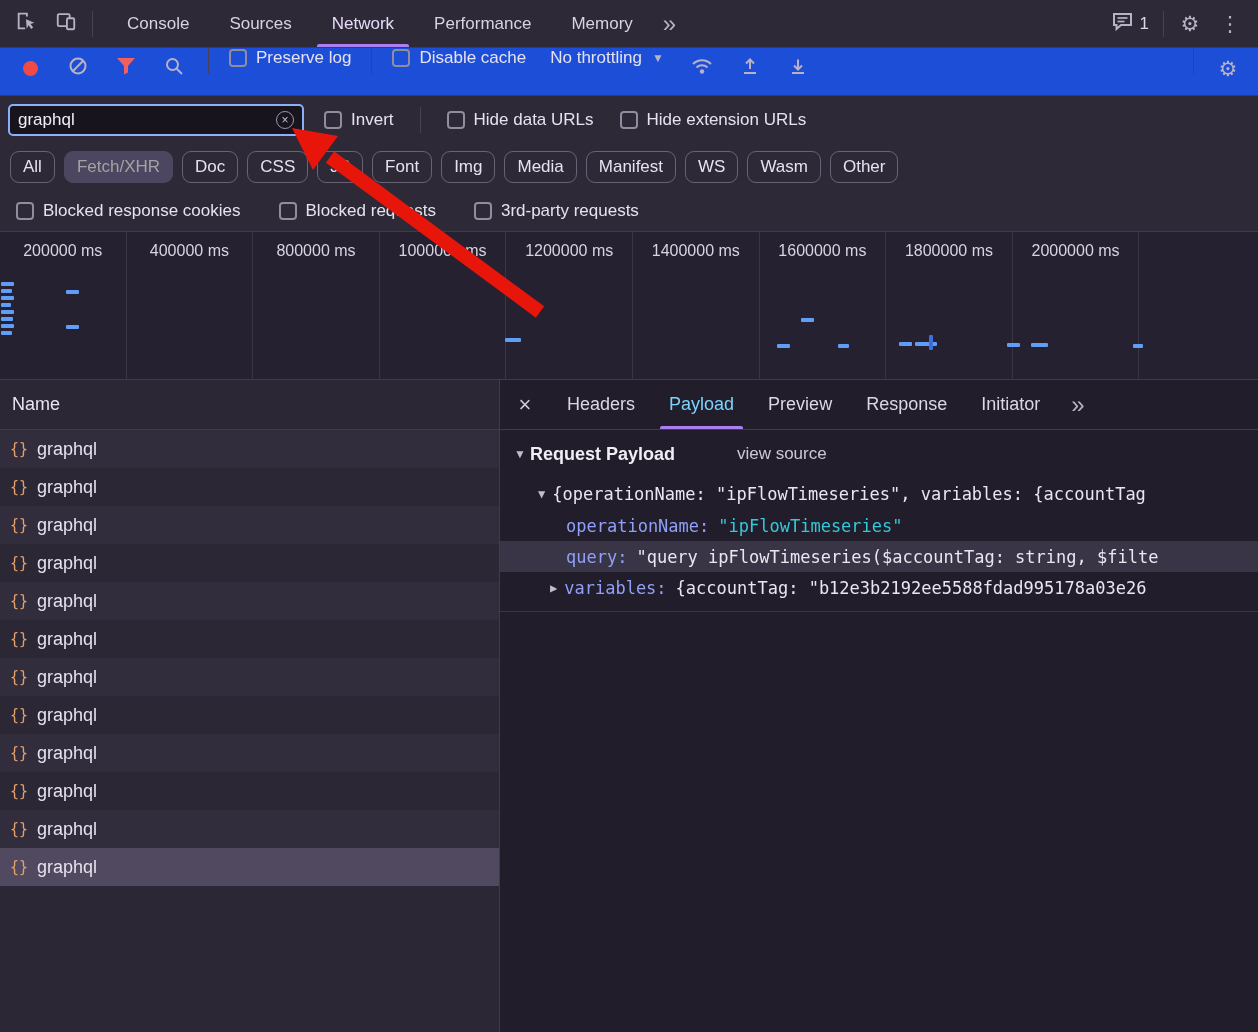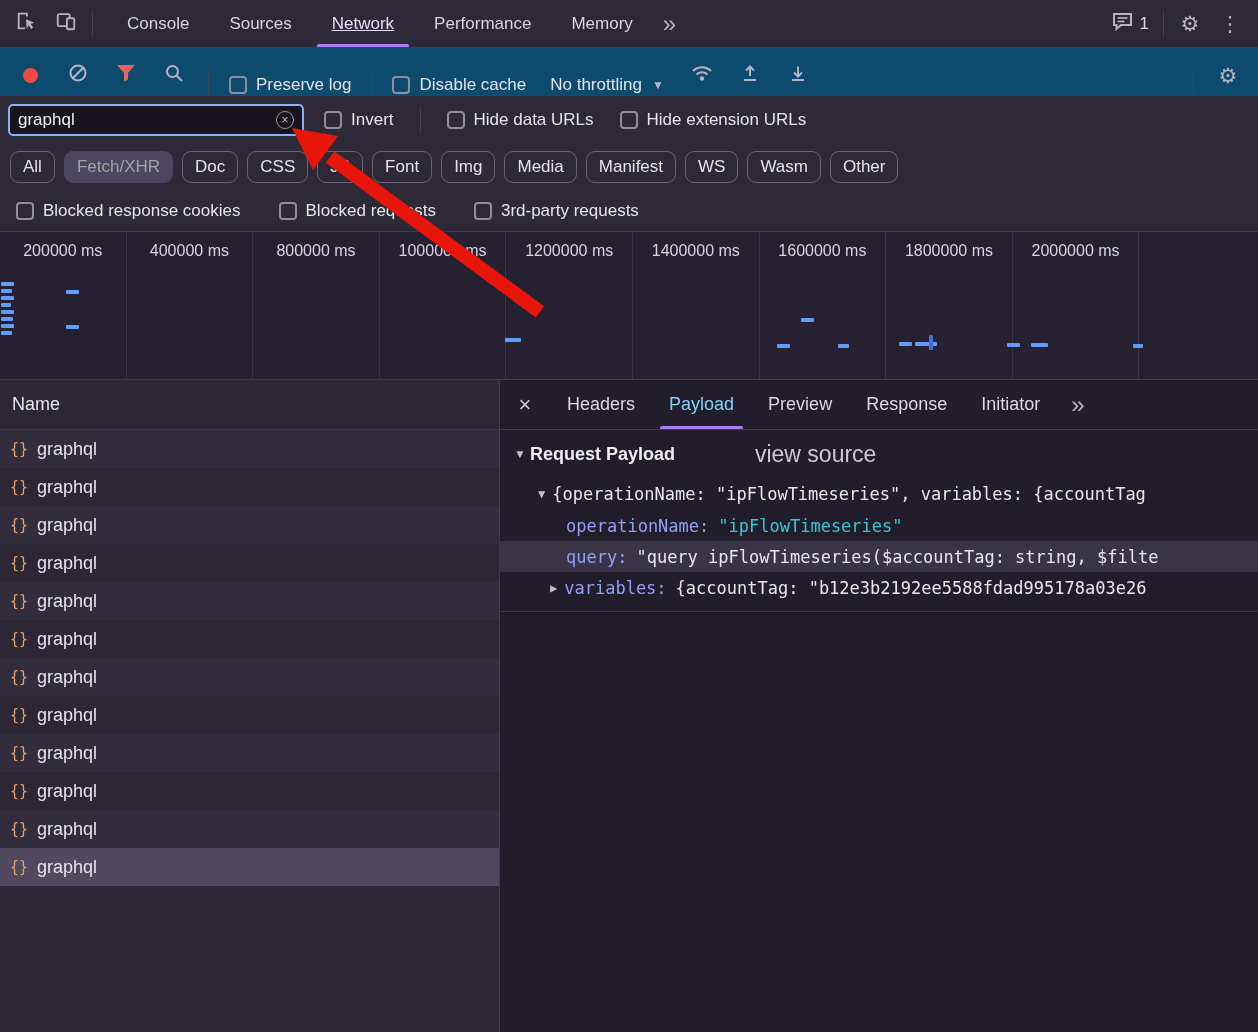--- a/index.html
+++ b/index.html
@@ -11,30 +11,30 @@
   }
   
   .tabbar { height: 48px; display: flex; align-items: center; background:#2d2936;
     border-bottom: 1px solid #403a4c; padding-left: 6px; }
   .icon-btn { width: 40px; height: 40px; display: flex; align-items: center; justify-content: center;
     color: #b8b2c4; flex: none; }
   .glyph { font-size: 21px; color: #b8b2c4; line-height: 1; }
   .vdiv { width: 1px; height: 26px; background: #474153; margin: 0 6px; flex: none; }
   .tabs { display: flex; height: 100%; margin-left: 8px; }
   .tab { padding: 0 20px; display: flex; align-items: center; position: relative; color: #d8d3e2; cursor: default; }
-  .tab.selected { color: #e6dcf8; text-decoration: underline; }
+  .tab.selected { color: #e6dcf8; }
   .tab.selected::after { content: ""; position: absolute; left: 5px; right: 5px; bottom: 0; height: 3px;
     background: #a97ff2; border-radius: 2px 2px 0 0; }
   .overflow-btn { padding: 0 10px; display:flex; align-items:center; }
   .overflow-glyph { font-size: 24px; color: #b8b2c4; letter-spacing: -2px; }
   .tabbar-right { margin-left: auto; display: flex; align-items: center; padding-right: 8px; }
   .issues { display: flex; align-items: center; gap: 7px; padding: 0 8px; }
   .issues-count { color: #dcd7e5; font-size: 17px; }
   
-  .toolbar { height: 48px; display: flex; align-items: flex-end; background:#0c4a6e;
+  .toolbar { height: 48px; display: flex; align-items: flex-start; background:#1d4ed8;
     border-bottom: 1px solid #403a4c; padding: 0 10px; gap: 8px; }
   .record-dot { width: 15px; height: 15px; border-radius: 50%; background: #f04a45; }
   .chk { width: 18px; height: 18px; border: 2px solid #928ca0; border-radius: 4px; flex: none; background: transparent; }
   .chk-label { color: #e6e2ee; margin-left: 9px; white-space: nowrap; }
   .chk-group { display: flex; align-items: center; padding: 0 6px; }
   .throttle { display: flex; align-items: center; gap: 10px; padding: 0 10px; color: #e6e2ee; }
   .caret { font-size: 12px; color: #b8b2c4; }
   .toolbar-spacer { flex: 1; }
   
   .filter-row { height: 48px; display: flex; align-items: center; background:#2d2936; padding: 0 8px; gap: 14px; }
@@ -77,21 +77,21 @@
     font-size: 22px; color: #cfcada; }
   .dtab { padding: 0 17px; height: 100%; display: flex; align-items: center; position: relative; color: #dcd7e5;
     font-size: 18px; }
   .dtab.selected { color: #7dd3fc; }
   .dtab.selected::after { content: ""; position: absolute; left: 8px; right: 8px; bottom: 0; height: 3px;
     background: #a97ff2; border-radius: 2px 2px 0 0; }
   .detail-overflow { margin-left: 4px; }
   
   .p-head { height: 48px; display: flex; align-items: center; padding: 0 14px; }
   .p-title { font-weight: bold; font-size: 18px; color: #f0edf5; margin-left: 4px; }
-  .view-source { margin-left: 80px; color: #cdc8d6; font-size: 23px; }
+  .view-source { margin-left: 62px; color: #cdc8d6; font-size: 17px; }
   .expander { font-size: 12px; color: #c2bdce; flex: none; }
   .p-tree { border-bottom: 1px solid #3b3547; padding-bottom: 8px;
     font-family: "DejaVu Sans Mono", monospace; font-size: 17px; }
   .t-row { height: 31px; display: flex; align-items: center; white-space: nowrap; overflow: hidden; }
   .t-row.summary { height: 32px; padding-left: 38px; }
   .t-row.child { padding-left: 66px; }
   .t-row.collapsed { padding-left: 50px; }
   .t-row.hl { background: #3a3447; }
   .t-row .expander { margin-right: 7px; }
   .k { color: #8fa0f8; margin-right: 9px; }

